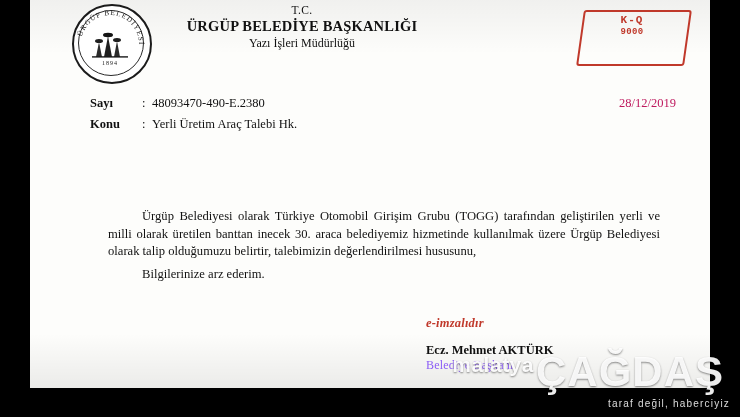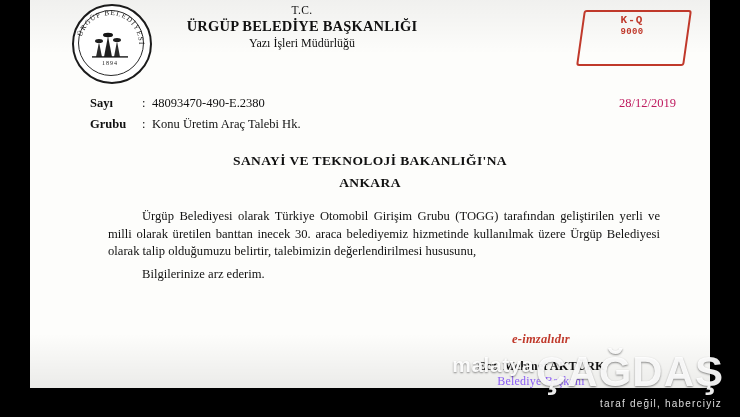--- a/index.html
+++ b/index.html
@@ -189,23 +189,22 @@
     color: #111;
     text-align: justify;
   }
   .body-text p { margin: 0; }
   .body-text .indent { text-indent: 34px; }
   .body-text .p2 { margin-top: 5px; text-indent: 34px; }
   
   .sig {
     position: absolute;
     right: 54px;
-    top: 332px;
+    top: 316px;
     width: 230px;
-    text-align: center;
   }
   .sig .eimza {
     color: #c0392b;
     font-family: "Liberation Serif", serif;
     font-style: italic;
     font-weight: bold;
     font-size: 12.5px;
     letter-spacing: 0.2px;
   }
   .sig .name {
@@ -244,21 +243,21 @@
   }
   .wm .wm-main .malatya {
     font-size: 21px;
     letter-spacing: 0.5px;
     vertical-align: 14px;
     margin-right: 2px;
     color: rgba(255,255,255,0.95);
   }
   .wm .wm-sub {
     position: absolute;
-    right: 12px;
+    right: 4px;
     bottom: 6px;
     font-family: "Liberation Sans", sans-serif;
     font-size: 10px;
     letter-spacing: 1.2px;
     color: rgba(255,255,255,0.85);
     white-space: nowrap;
   }
 </style>
 </head>
 <body>
@@ -304,31 +303,27 @@
       </div>
     </div>
 
     <div class="meta">
       <div class="meta-row">
         <span class="meta-label">Sayı</span>
         <span class="meta-colon">:</span>
         <span class="meta-value">48093470-490-E.2380</span>
       </div>
       <div class="meta-row">
-        <span class="meta-label">Grubu</span>
+        <span class="meta-label">Konu</span>
         <span class="meta-colon">:</span>
-        <span class="meta-value">Konu Üretim Araç Talebi Hk.</span>
+        <span class="meta-value">Yerli Üretim Araç Talebi Hk.</span>
       </div>
     </div>
     <div class="doc-date">28/12/2019</div>
 
-    <div class="addressee">
-      <div>SANAYİ VE TEKNOLOJİ BAKANLIĞI'NA</div>
-      <div>ANKARA</div>
-    </div>
 
     <div class="body-text">
       <p class="indent">Ürgüp Belediyesi olarak Türkiye Otomobil Girişim Grubu (TOGG) tarafından geliştirilen yerli ve milli olarak üretilen banttan inecek 30. araca belediyemiz hizmetinde kullanılmak üzere Ürgüp Belediyesi olarak talip olduğumuzu belirtir, talebimizin değerlendirilmesi hususunu,</p>
       <p class="p2">Bilgilerinize arz ederim.</p>
     </div>
 
     <div class="sig">
       <div class="eimza">e-imzalıdır</div>
       <div class="name">Ecz. Mehmet AKTÜRK</div>
       <div class="role">Belediye Başkanı</div>

